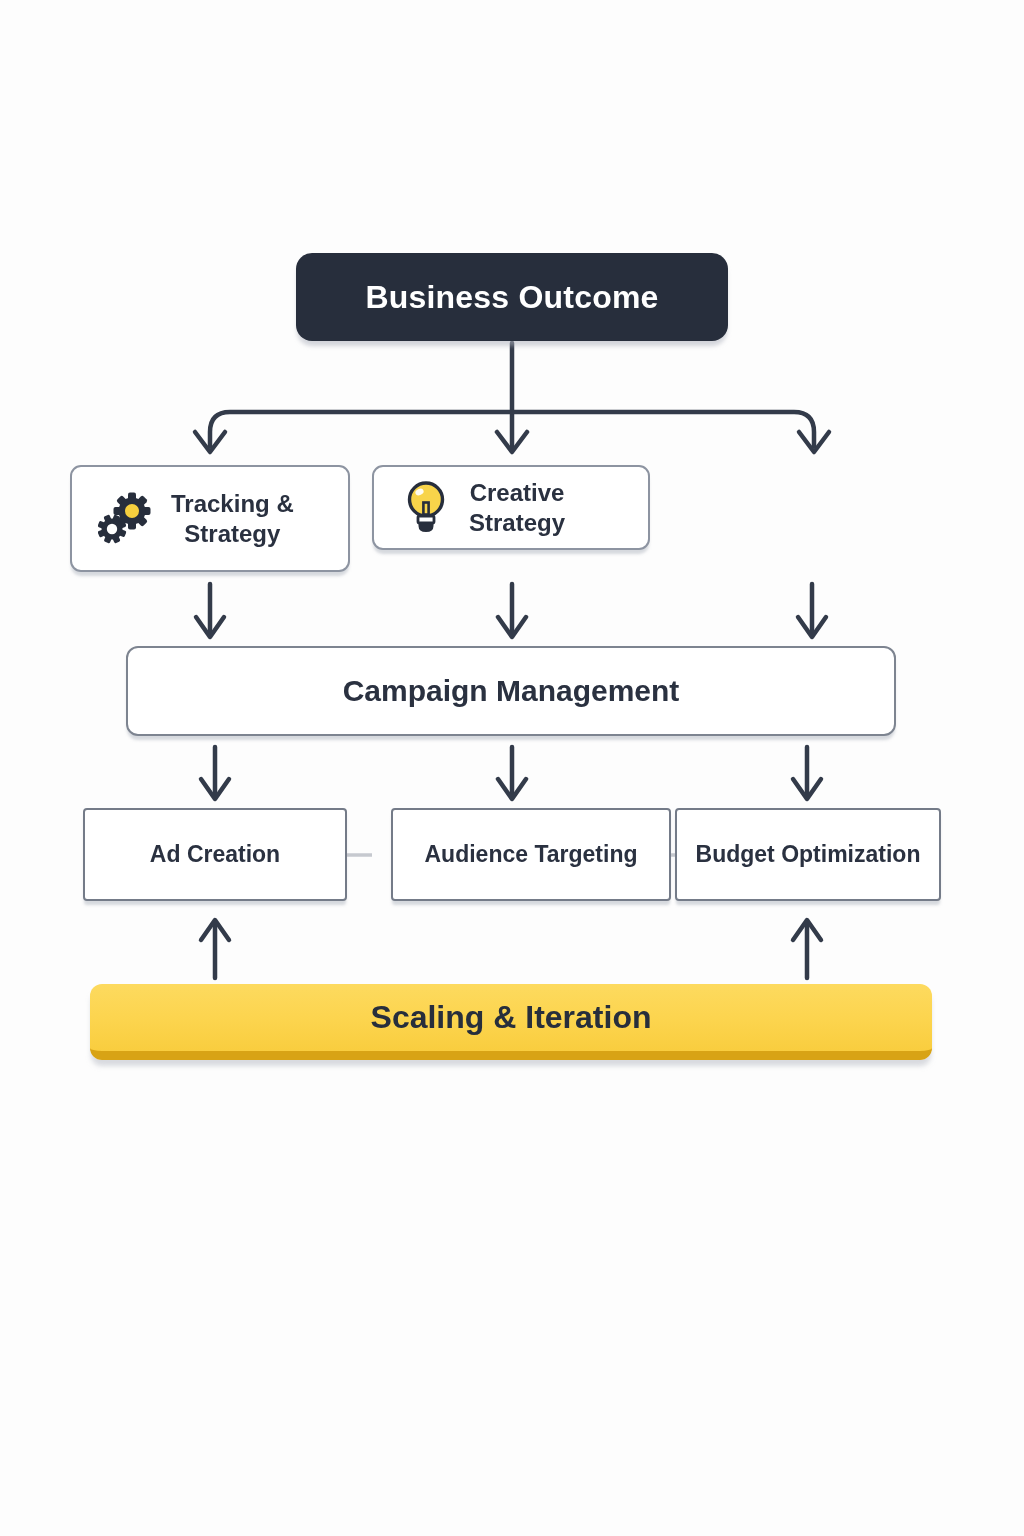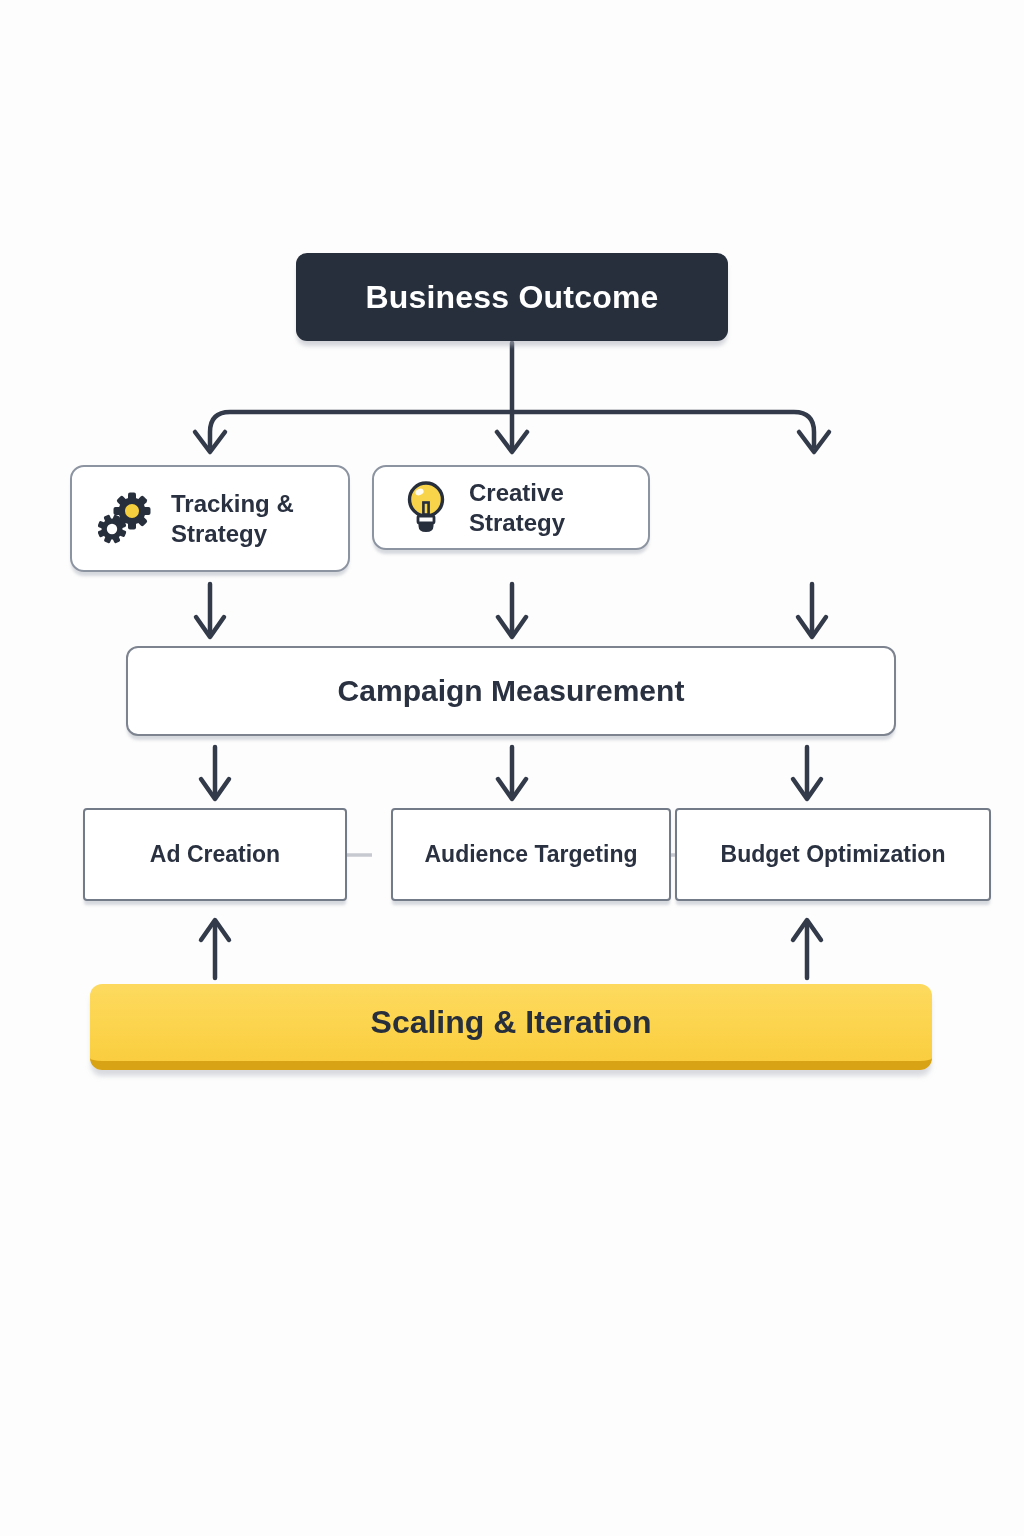--- a/index.html
+++ b/index.html
@@ -14,38 +14,39 @@
     position:absolute;
     box-sizing:border-box;
     display:flex;align-items:center;justify-content:center;
     color:#2a3140;
     font-weight:bold;
     text-align:center;
   }
   .dark-node{
     background:#272e3c;
     color:#ffffff;
-    border-radius:11px;
+    border-radius:16px;
     font-size:32px;
     letter-spacing:.2px;
     box-shadow:0 6px 4px -1px rgba(176,181,192,.55);
   }
   .card{
     background:#ffffff;
     border:2px solid #8d94a1;
     border-radius:14px;
     box-shadow:0 5px 3px -1px rgba(176,181,192,.5);
   }
   .icon-card{
     justify-content:flex-start;
     padding-left:26px;
     gap:17px;
     font-size:24px;
     line-height:1.22;
-    text-align:left;
+    text-align:center;
+    border-radius:11px;
   }
   .icon-card .icon{flex:0 0 auto;display:flex;align-items:center;}
   .wide-card{
     border-color:#7d8490;
     border-radius:12px;
     font-size:30px;
   }
   .small-card{
     border-color:#747b88;
     border-radius:4px;
@@ -65,22 +66,22 @@
     pointer-events:none;
   }
   
   #n-business   {left:296px;top:253px;width:432px;height:88px;}
   #n-tracking   {left:70px; top:465px;width:280px;height:107px;}
   #n-creative   {left:372px;top:465px;width:278px;height:85px;}
   #n-testing    {left:672px;top:465px;width:281px;height:107px;}
   #n-campaign   {left:126px;top:646px;width:770px;height:90px;}
   #n-adcreation {left:83px; top:808px;width:264px;height:93px;}
   #n-audience   {left:391px;top:808px;width:280px;height:93px;}
-  #n-budget     {left:675px;top:808px;width:316px;height:93px;}
-  #n-scaling    {left:90px; top:984px;width:842px;height:86px;}
+  #n-budget     {left:675px;top:808px;width:266px;height:93px;}
+  #n-scaling    {left:90px; top:984px;width:842px;height:76px;}
 </style>
 </head>
 <body>
 
 <div class="canvas">
 
   <svg class="connector-layer" width="1024" height="1536" viewBox="0 0 1024 1536">
     <g stroke="#333b4a" stroke-width="4.5" fill="none" stroke-linecap="round" stroke-linejoin="round">
 
       <g>
@@ -189,21 +190,21 @@
       </svg>
     </span>
     <span>
       <span>Creative</span><br>
       <span>Strategy</span>
     </span>
   </div>
 
 
   <div class="node card wide-card" id="n-campaign">
-    <span>Campaign Measurement</span>
+    <span>Campaign Management</span>
   </div>
 
   <div class="node card small-card" id="n-adcreation">
     <span>Ad Creation</span>
   </div>
   <div class="node card small-card" id="n-audience">
     <span>Audience Targeting</span>
   </div>
   <div class="node card small-card" id="n-budget">
     <span>Budget Optimization</span>

